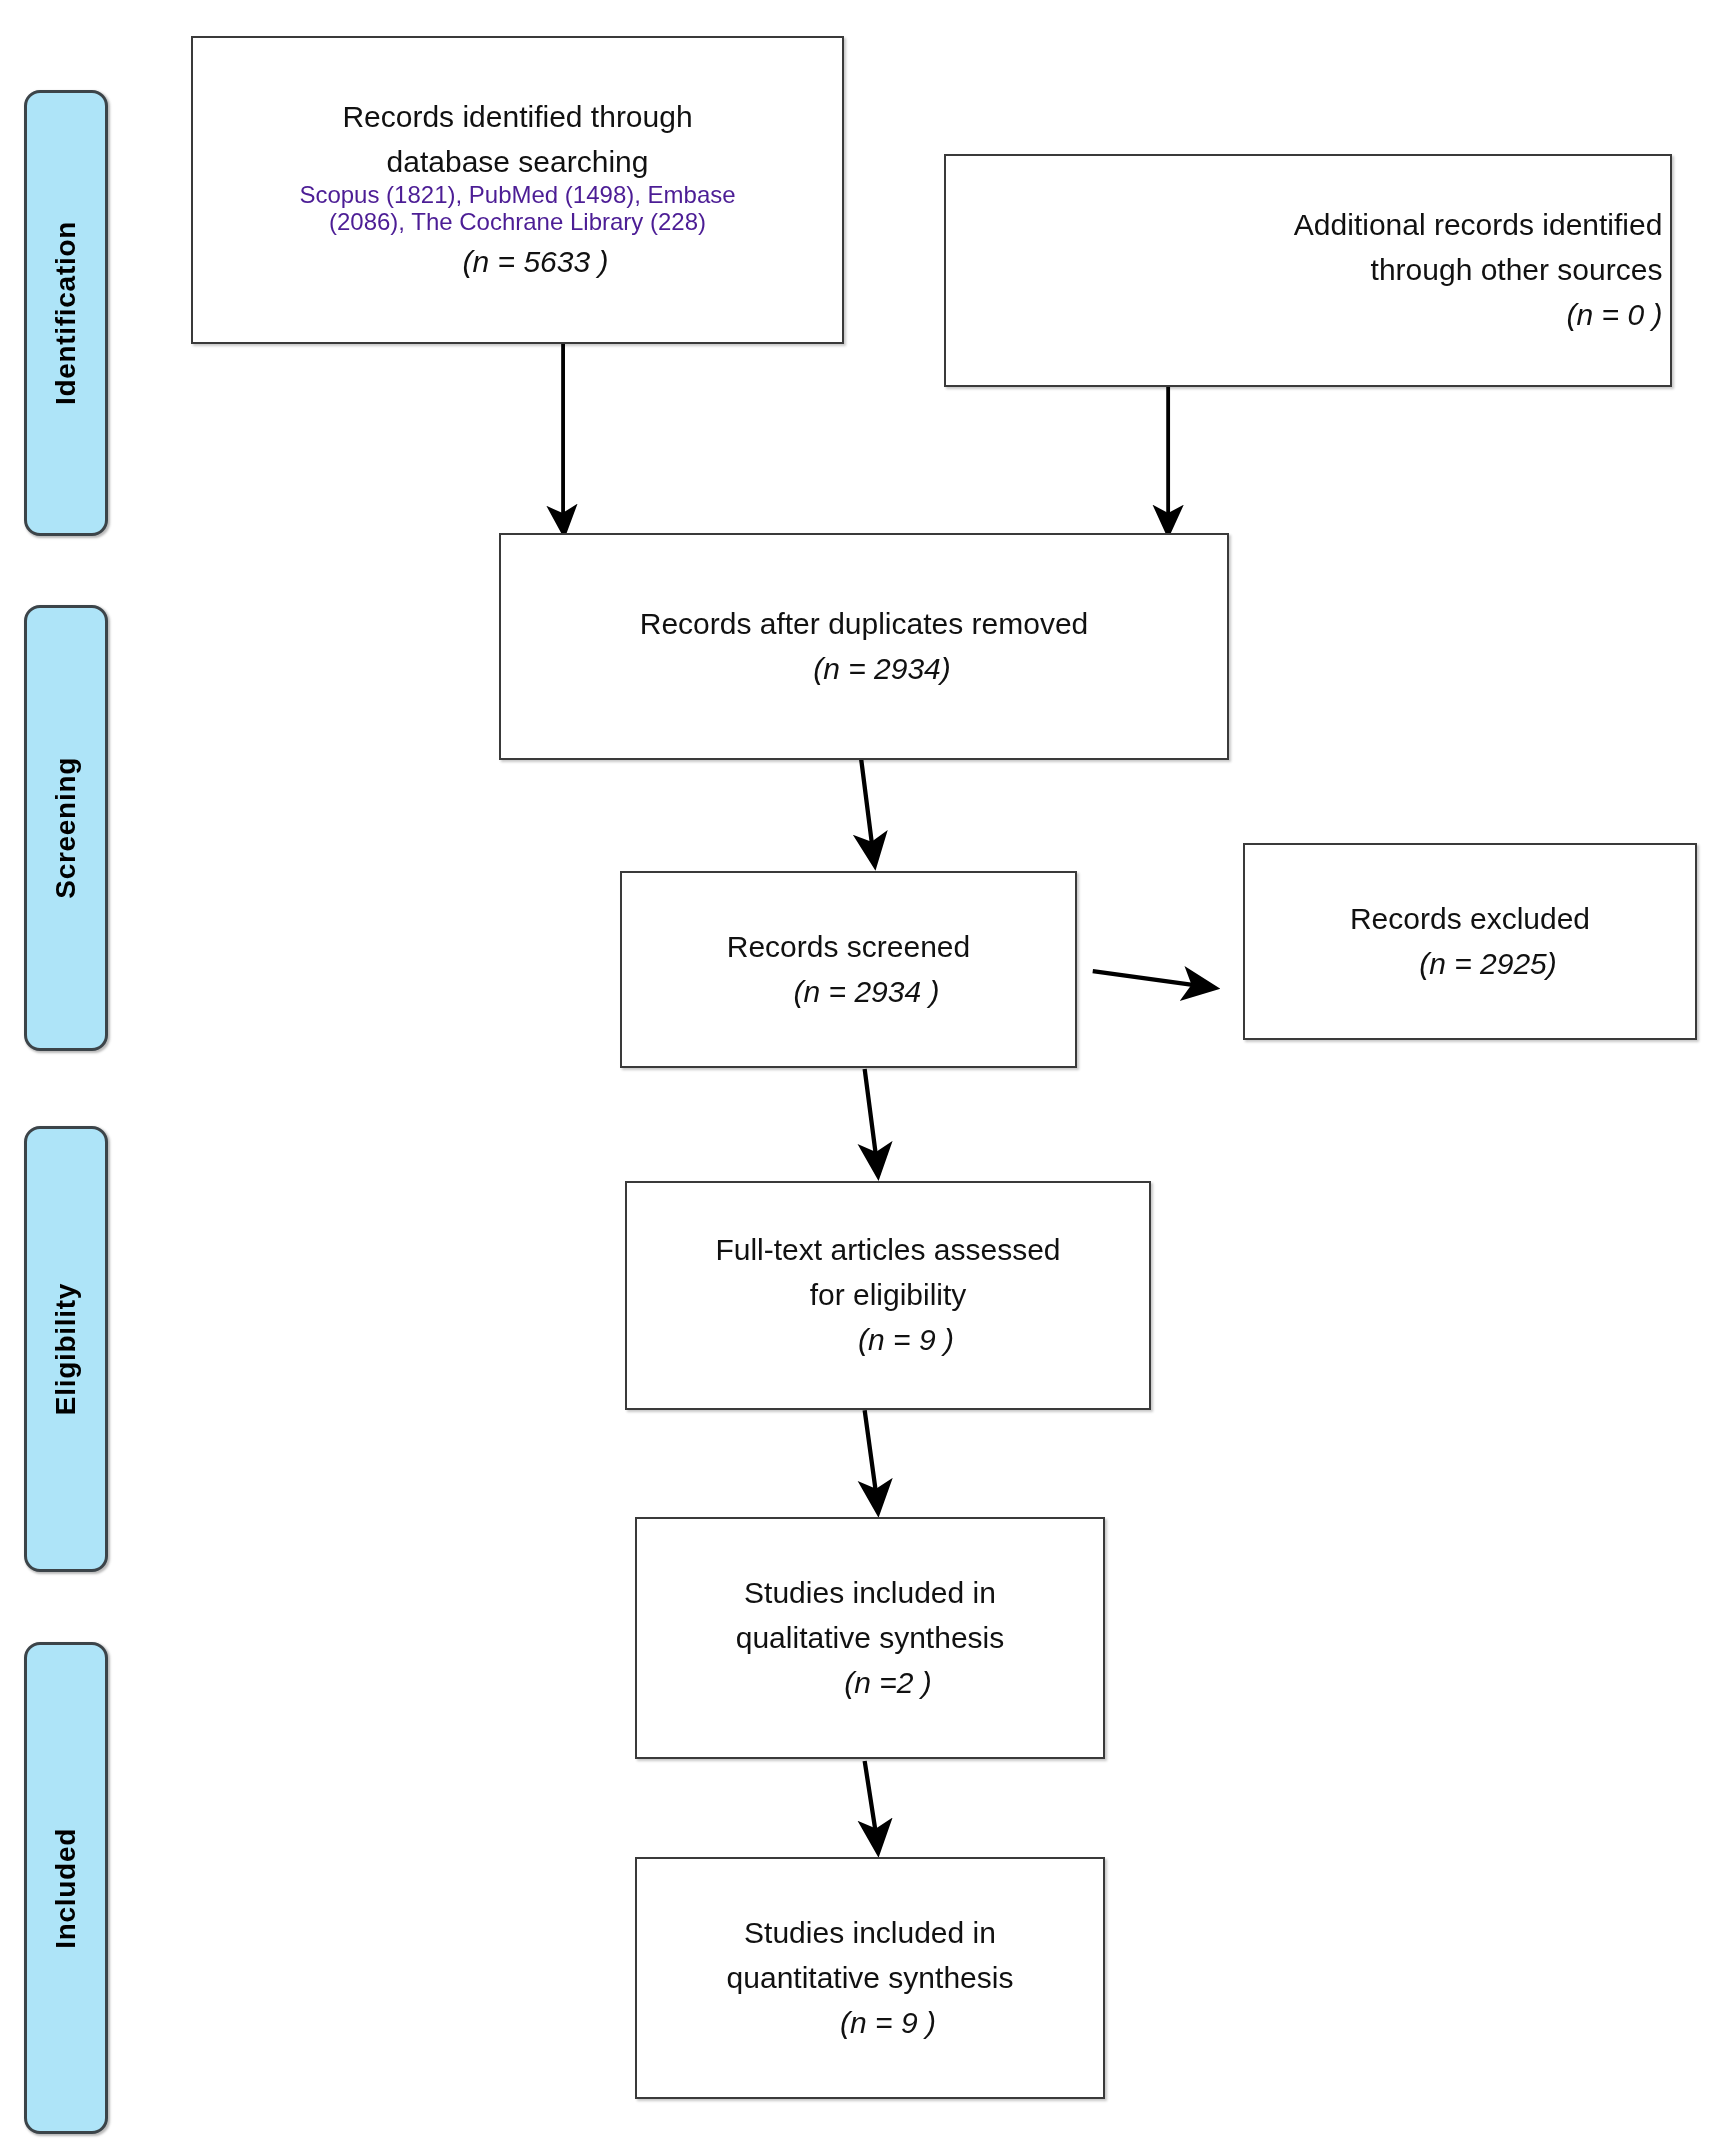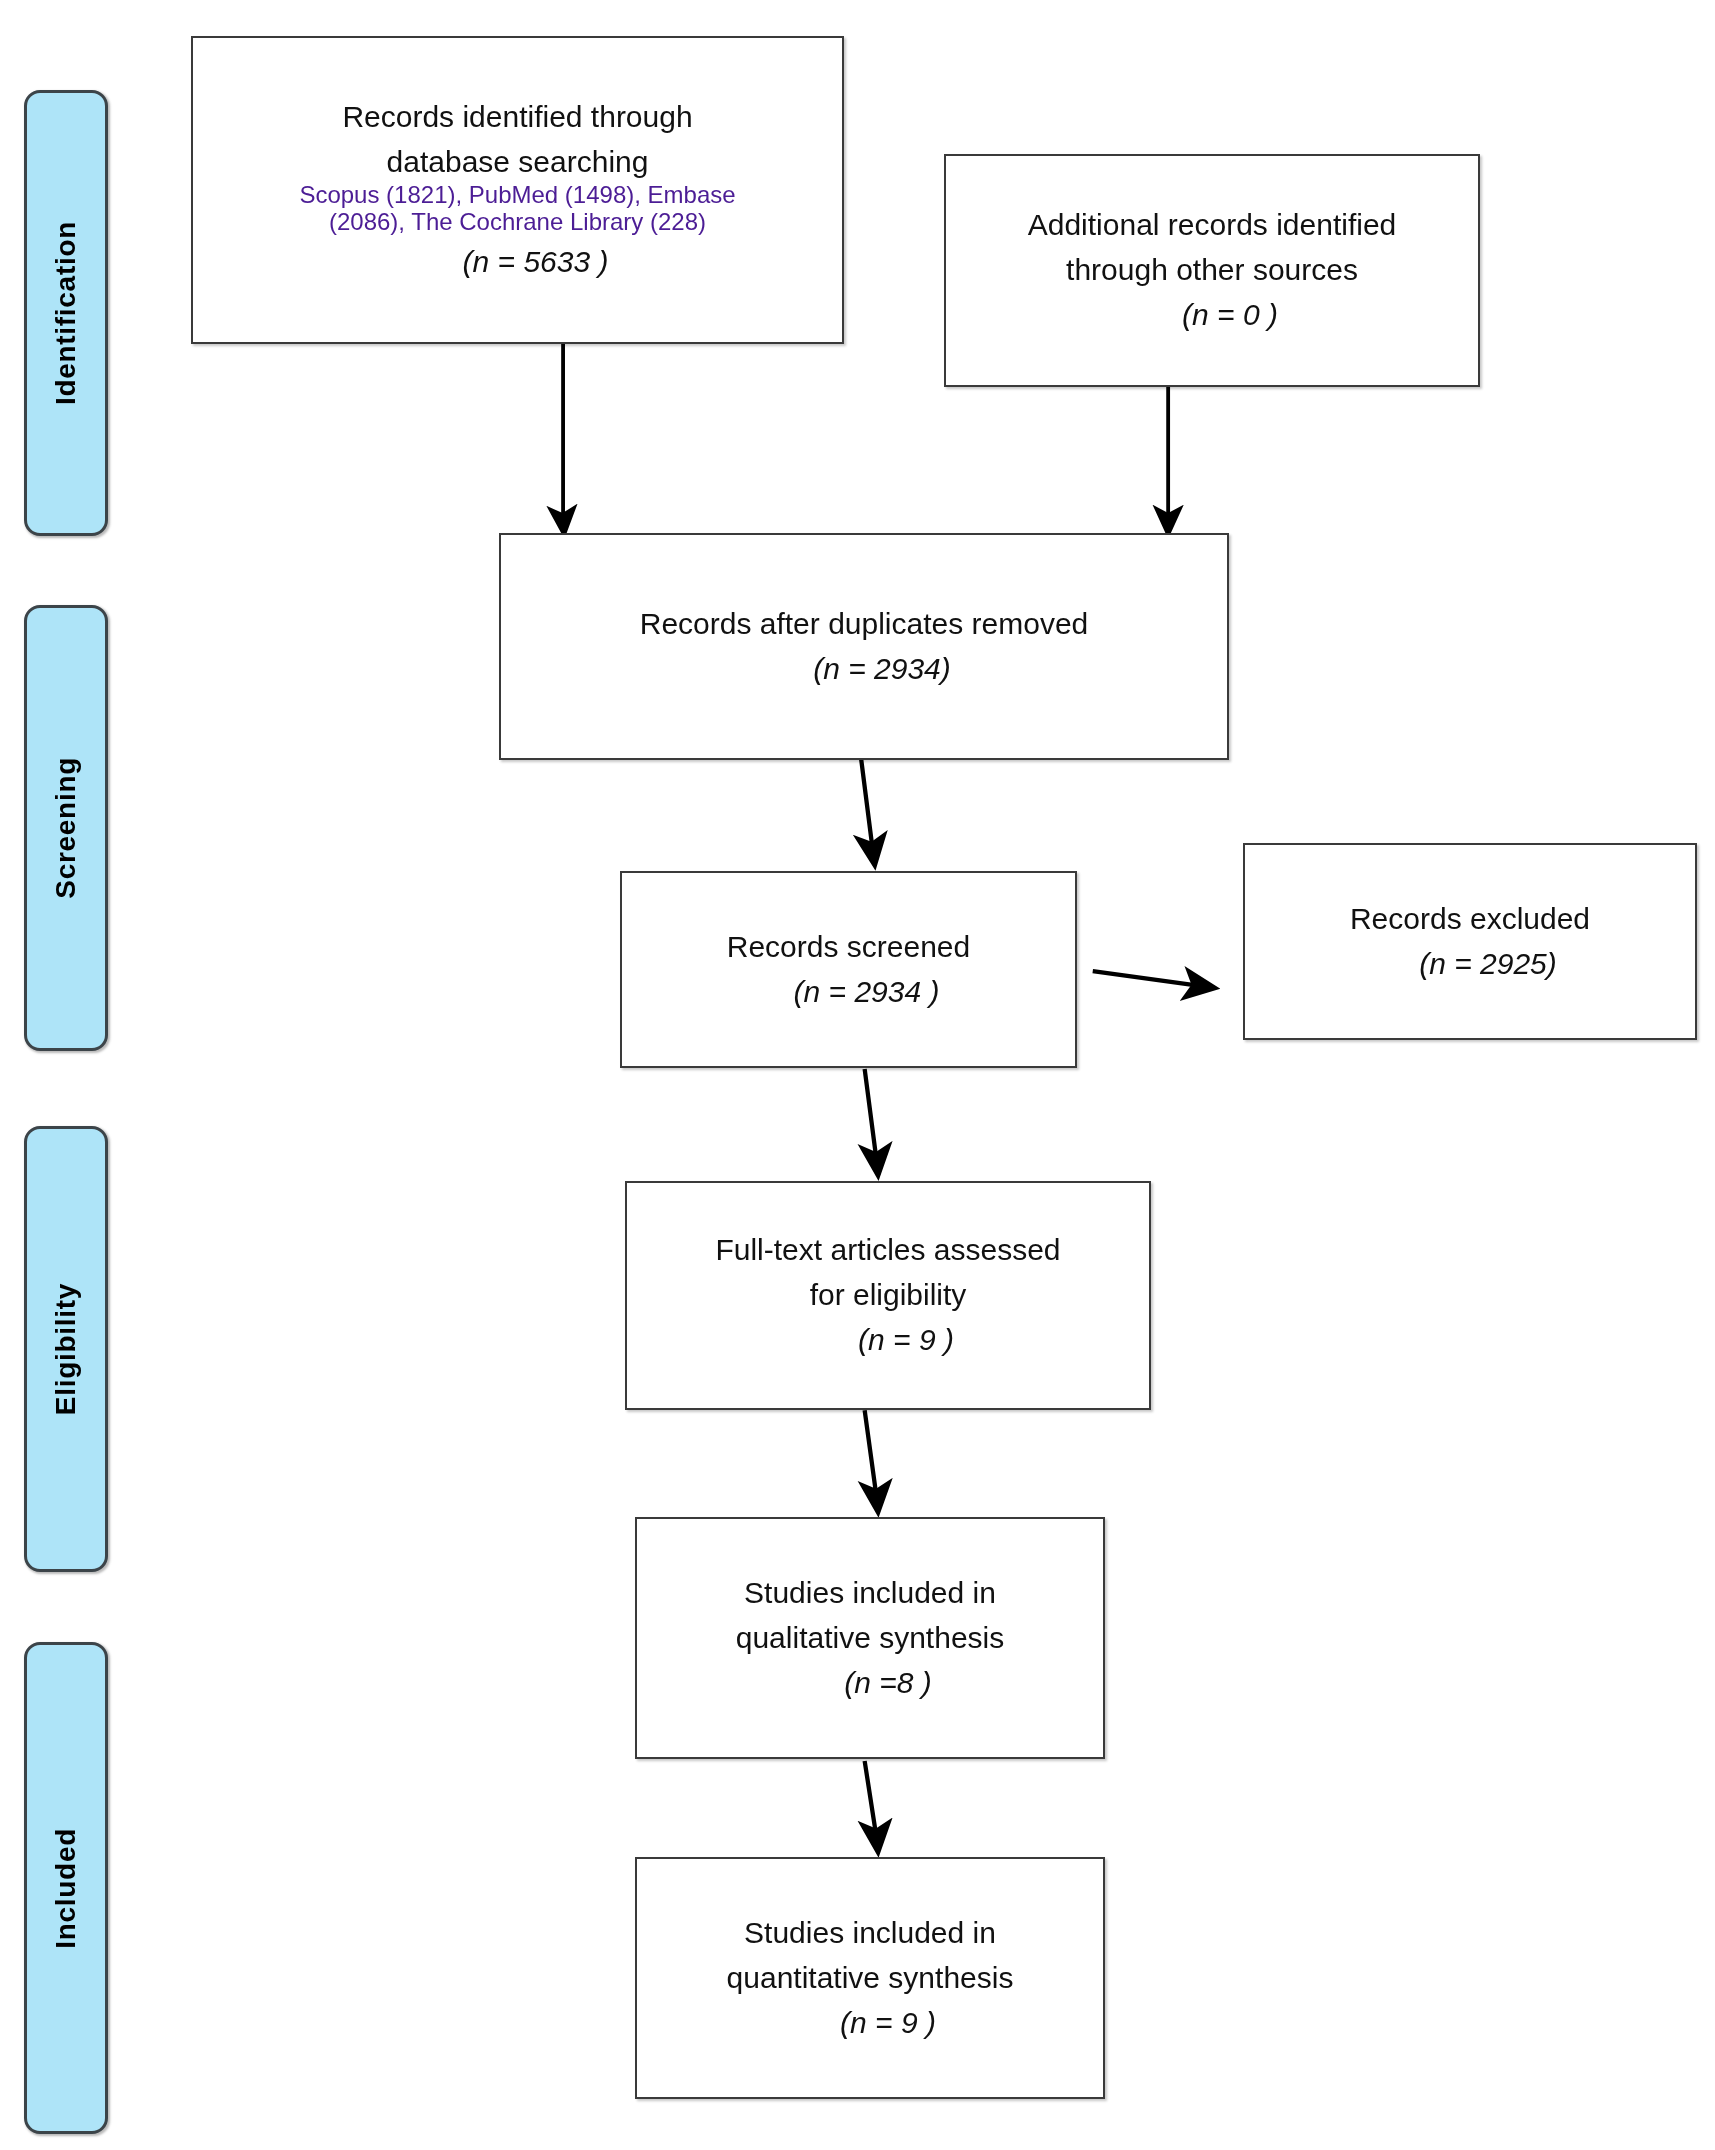--- a/index.html
+++ b/index.html
@@ -134,21 +134,21 @@
   <div class="flow-box" style="left:191px; top:36px; width:653px; height:308px;">
     <div class="box-line">Records identified through</div>
     <div class="spacer-sm"></div>
     <div class="box-line">database searching</div>
     <div class="box-line small">Scopus (1821), PubMed (1498), Embase</div>
     <div class="box-line small">(2086), The Cochrane Library (228)</div>
     <div class="spacer-sm"></div>
     <div class="box-line count">(n = 5633 )</div>
   </div>
 
-  <div class="flow-box" style="left:944px; top:154px; width:536px; height:233px;">
+  <div class="flow-box" style="left:944px; top:154px; width:728px; height:233px;align-items:flex-end;">
     <div class="box-line">Additional records identified</div>
     <div class="spacer-sm"></div>
     <div class="box-line">through other sources</div>
     <div class="spacer-sm"></div>
     <div class="box-line count">(n = 0 )</div>
   </div>
 
   <div class="flow-box" style="left:499px; top:533px; width:730px; height:227px;">
     <div class="box-line">Records after duplicates removed</div>
     <div class="spacer-sm"></div>
@@ -173,21 +173,21 @@
     <div class="box-line">for eligibility</div>
     <div class="spacer-sm"></div>
     <div class="box-line count">(n = 9 )</div>
   </div>
 
   <div class="flow-box" style="left:635px; top:1517px; width:470px; height:242px;">
     <div class="box-line">Studies included in</div>
     <div class="spacer-sm"></div>
     <div class="box-line">qualitative synthesis</div>
     <div class="spacer-sm"></div>
-    <div class="box-line count">(n =8 )</div>
+    <div class="box-line count">(n =2 )</div>
   </div>
 
   <div class="flow-box" style="left:635px; top:1857px; width:470px; height:242px;">
     <div class="box-line">Studies included in</div>
     <div class="spacer-sm"></div>
     <div class="box-line">quantitative synthesis</div>
     <div class="spacer-sm"></div>
     <div class="box-line count">(n = 9 )</div>
   </div>
 

